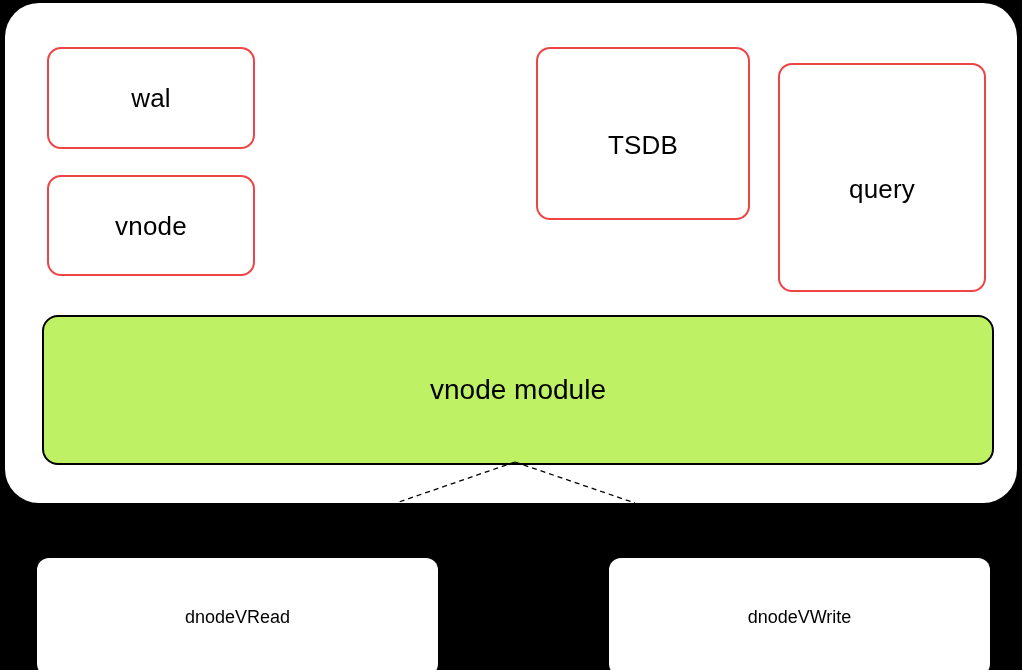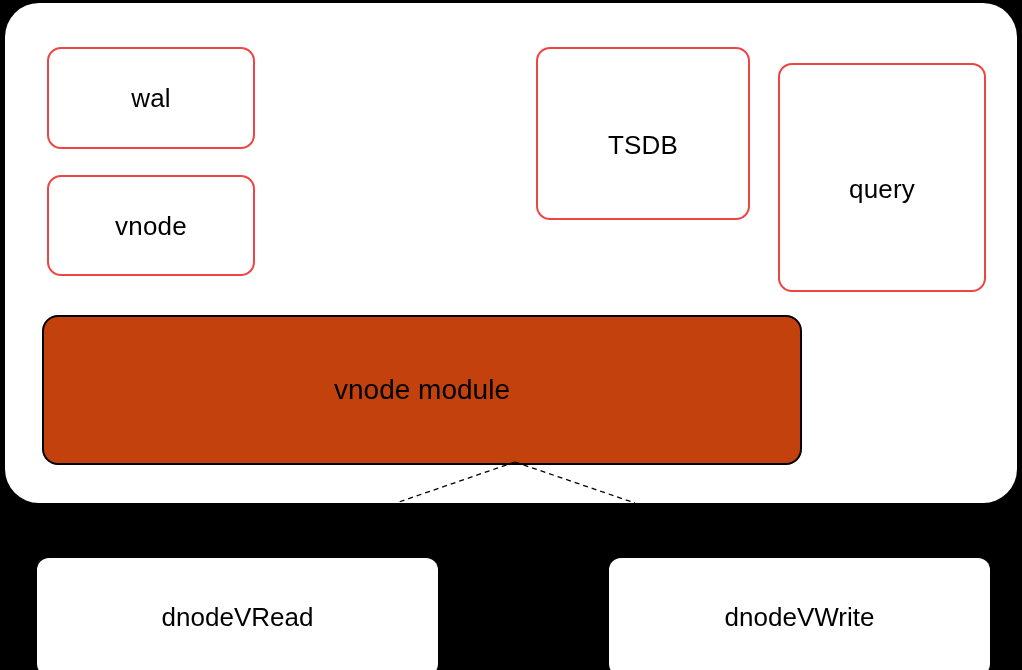--- a/index.html
+++ b/index.html
@@ -58,23 +58,23 @@
 
   
   .box-tsdb .module-label,
   .box-query .module-label { transform: translateY(11px); }
 
   
   .vnode-module {
     position: absolute;
     left: 37px;
     top: 312px;
-    width: 760px;
+    width: 952px;
     height: 150px;
-    background: #c2410c;
+    background: #bef264;
     border: 2px solid #000000;
     border-radius: 16px;
     box-sizing: border-box;
     display: flex;
     align-items: center;
     justify-content: center;
   }
   .vnode-module-label {
     font-size: 28px;
     color: #000000;
@@ -97,21 +97,21 @@
     position: absolute;
     background: #ffffff;
     border: 3px dashed #ffffff;
     border-radius: 12px;
     box-sizing: border-box;
     display: flex;
     align-items: center;
     justify-content: center;
   }
   .dashed-label {
-    font-size: 26px;
+    font-size: 18px;
     color: #000000;
     font-family: "Liberation Sans", sans-serif;
     white-space: nowrap;
   }
   .box-dnodevread  { left: 37px;  top: 558px; width: 401px; height: 118px; }
   .box-dnodevwrite { left: 609px; top: 558px; width: 381px; height: 118px; }
 </style>
 </head>
 <body>
 

